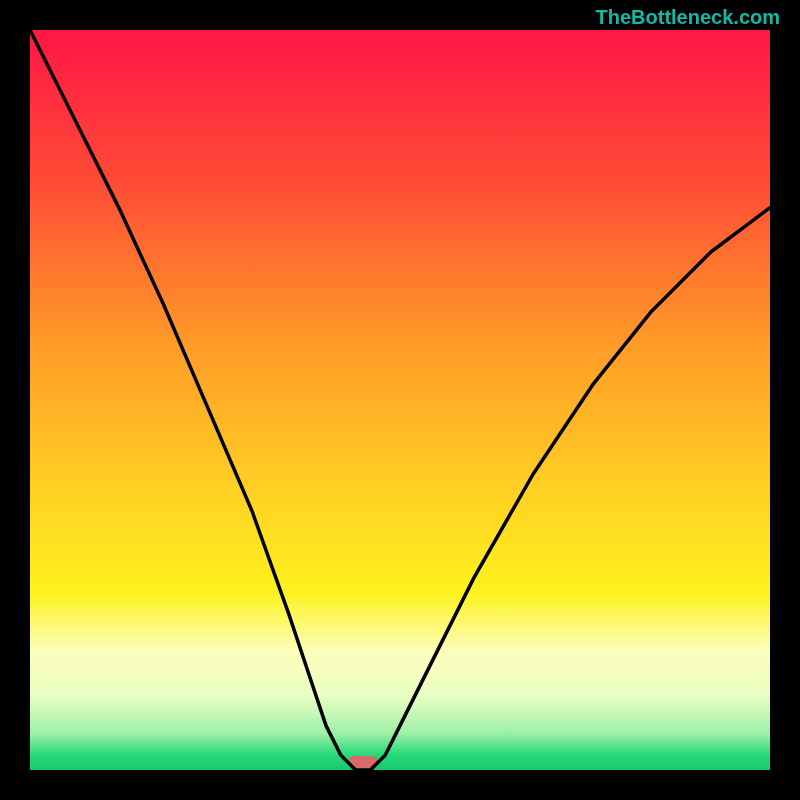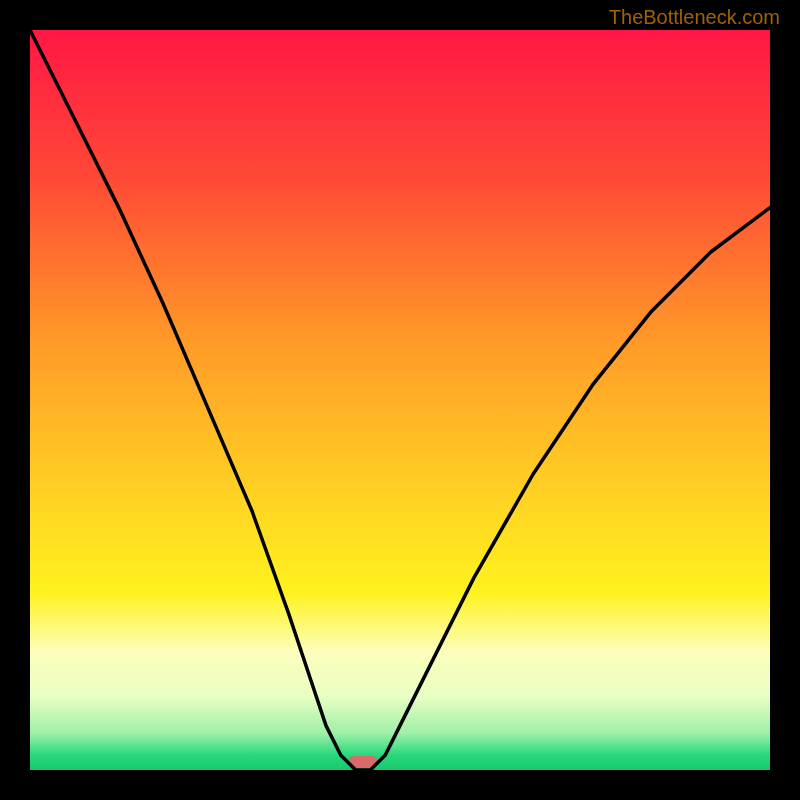--- a/index.html
+++ b/index.html
@@ -8,23 +8,23 @@
     width: 800px;
     height: 800px;
     background: #000;
     position: relative;
     font-family: Arial, sans-serif;
   }
   .watermark {
     position: absolute;
     top: 6px;
     right: 20px;
-    color: #a16207;
+    color: #14b8a6;
     font-size: 20px;
-    font-weight: 400;
+    font-weight: 700;
     z-index: 10;
   }
   .chart-area {
     position: absolute;
     top: 30px;
     left: 30px;
     width: 740px;
     height: 740px;
   }
   svg {

